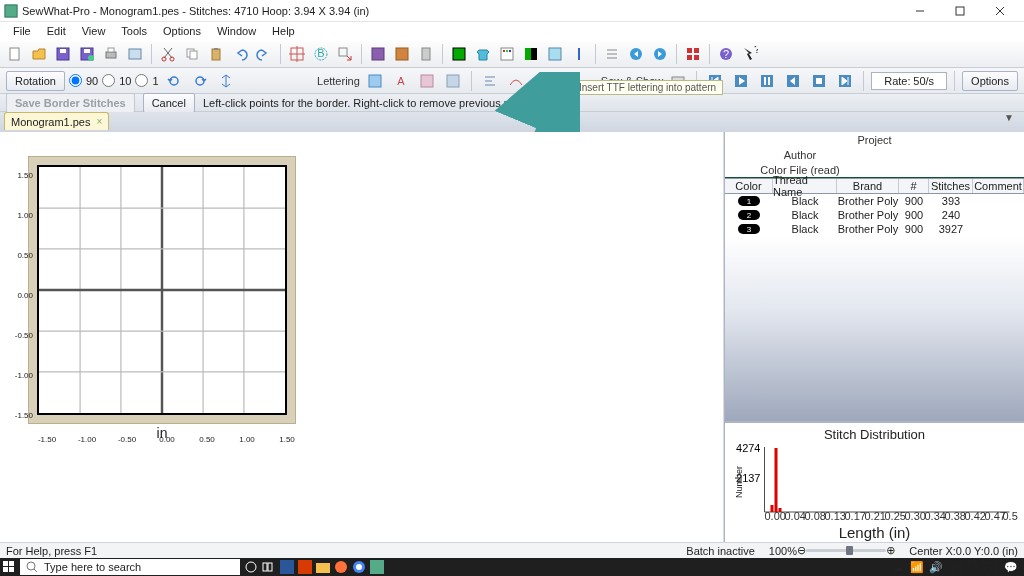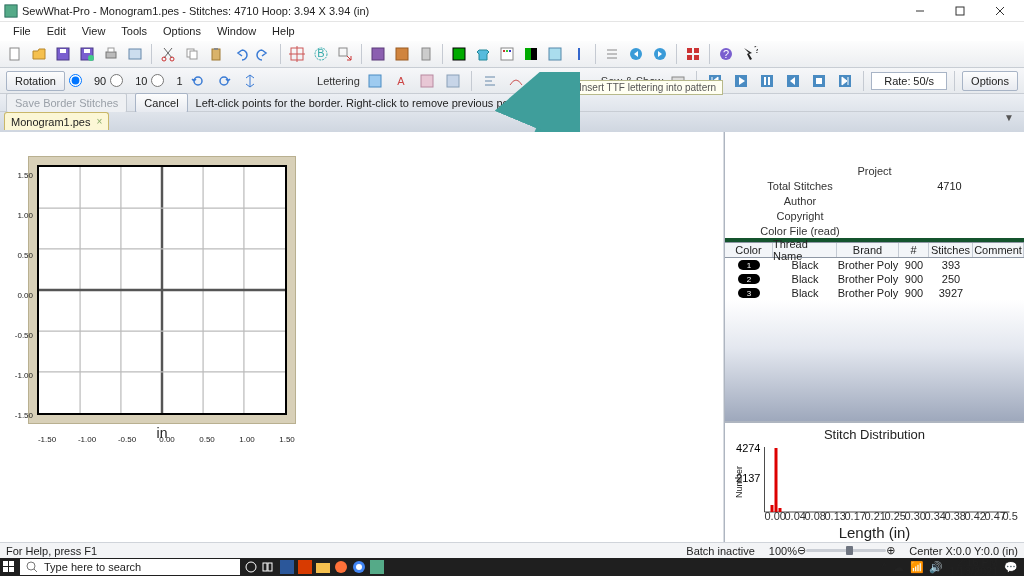--- a/index.html
+++ b/index.html
@@ -17,25 +17,25 @@
 .menubar .mi { padding:1px 7px; }
 
 
 .toolbar { height:28px; background:linear-gradient(#fdfdfd,#eceef1); border-top:1px solid #fff; border-bottom:1px solid #c8cdd4; display:flex; align-items:center; padding:0 4px; gap:2px; }
 .tbtn { width:22px; height:22px; border:1px solid transparent; border-radius:2px; display:flex; align-items:center; justify-content:center; }
 .tbtn .glyph { width:16px; height:16px; }
 .sep { width:1px; height:20px; background:#c5cad2; margin:0 3px; }
 
 .toolbar2 { height:26px; background:linear-gradient(#f6f7f9,#e7eaee); border-bottom:1px solid #c8cdd4; display:flex; align-items:center; padding:0 6px; gap:4px; }
 .btn3d { height:20px; padding:0 8px; background:linear-gradient(#fdfdfd,#e7eaf0); border:1px solid #a8b4c6; border-radius:2px; font-size:11px; display:flex; align-items:center; }
-.radio { display:flex; align-items:center; gap:12px; font-size:11px; }
+.radio { display:flex; align-items:center; gap:4px; font-size:11px; }
 .lbl { font-size:11px; color:#333; }
 
 .hintbar { height:18px; background:linear-gradient(#eceff4,#dfe4eb); border-bottom:1px solid #c8cdd4; display:flex; align-items:center; padding:0 6px; gap:8px; font-size:11px;}
-.hintbar .btn3d.disabled { color:#9aa0a8; border-color:#c3c9d1; background:#eef0f3; }
+.hintbar .btn3d.disabled { color:#9aa0a8; border-color:#c3c9d1; background:#eef0f3;font-weight:bold; }
 
 
 .tabstrip { height:20px; background:linear-gradient(#dfe4eb,#cfd6e0); display:flex; padding:0 4px; position:relative;}
 .filetab { height:18px; background:#fcf7d6; border:1px solid #c9b769; border-bottom:none; border-radius:3px 3px 0 0; padding:0 6px; display:flex; align-items:center; gap:6px; font-size:11px;}
 .filetab .x { font-size:10px; color:#8a6; }
 .tabstrip .dd { margin-left:auto; font-size:10px; color:#555; padding-right:6px; }
 
 
 .workspace { position:absolute; top:132px; bottom:34px; left:0; right:0; display:flex; background:#fff; }
 .canvaswrap { flex:1; position:relative; border-right:1px solid #d8dce2;padding-left:16px; }
@@ -44,21 +44,21 @@
 
 .hoop { position:absolute; left:28px; top:24px; width:268px; height:268px; background:#d8d0b8; border:1px solid #b9b090; }
 .hoop .inner { position:absolute; left:8px; top:8px; right:8px; bottom:8px; background:#fff; border:2px solid #000; }
 .grid line { stroke:#bbb; stroke-width:0.5; }
 .grid line.axis { stroke:#555; stroke-width:1; }
 .xlab { position:absolute; bottom:-18px; left:50%; transform:translateX(-50%); font-size:14px; }
 .yticks span { position:absolute; font-size:8px; right:262px; transform:translateY(-50%); }
 .xticks span { position:absolute; font-size:8px; top:278px; transform:translateX(-50%); }
 
 
-.props { border-bottom:4px solid #14532d;margin-top:31px; }
+.props { border-bottom:1px solid #14532d; }
 .props .row { display:flex; height:15px; align-items:center; font-size:10px; }
 .props .row .k { width:150px; text-align:center; color:#333; }
 .props .row .v { flex:1; text-align:center; }
 .threadhdr { display:flex; height:16px; border-top:1px solid #8e97a4; border-bottom:1px solid #8e97a4; background:#f3f5f8; font-size:10px; }
 .threadhdr div { border-right:1px solid #c5cbd4; display:flex; align-items:center; justify-content:center; }
 .threadrow { display:flex; height:14px; font-size:10px; }
 .threadrow div { display:flex; align-items:center; justify-content:center; }
 .cc { width:48px;} .cn{width:64px;} .cb{width:62px;} .ch{width:30px;} .cs{width:44px;} .cm{flex:1;}
 .swatch { width:22px; height:10px; background:#000; border-radius:5px; color:#fff; font-size:8px; display:flex; align-items:center; justify-content:center;}
 .fillgrad { flex:1; background:linear-gradient(#fff 0%,#e3e7ef 40%,#9ea8bc 100%); border-bottom:1px solid #aeb5c0; }
@@ -496,29 +496,21 @@
       <span class="xlab">in</span>
     </div>
   </div>
 
   <div class="sidepanel">
     <div class="props">
       <div class="row">
           <div class="k" style="width:100%;font-weight:400">Project</div>
         </div>
       <div class="row">
-          <div class="k">Total Stitches</div>
-          <div class="v">4710</div>
-        </div>
-      <div class="row">
           <div class="k">Author</div>
-          <div class="v"></div>
-        </div>
-      <div class="row">
-          <div class="k">Copyright</div>
           <div class="v"></div>
         </div>
       <div class="row">
           <div class="k">Color File (read)</div>
           <div class="v"></div>
         </div>
     </div>
     <div class="threadhdr">
       <div class="cc">Color</div>
         <div class="cn">Thread Name</div>
@@ -537,21 +529,21 @@
         <div class="cs">393</div>
         <div class="cm"></div>
       </div>
     <div class="threadrow">
         <div class="cc">
           <span class="swatch">2</span>
         </div>
         <div class="cn">Black</div>
         <div class="cb">Brother Poly</div>
         <div class="ch">900</div>
-        <div class="cs">250</div>
+        <div class="cs">240</div>
         <div class="cm"></div>
       </div>
     <div class="threadrow">
         <div class="cc">
           <span class="swatch">3</span>
         </div>
         <div class="cn">Black</div>
         <div class="cb">Brother Poly</div>
         <div class="ch">900</div>
         <div class="cs">3927</div>

